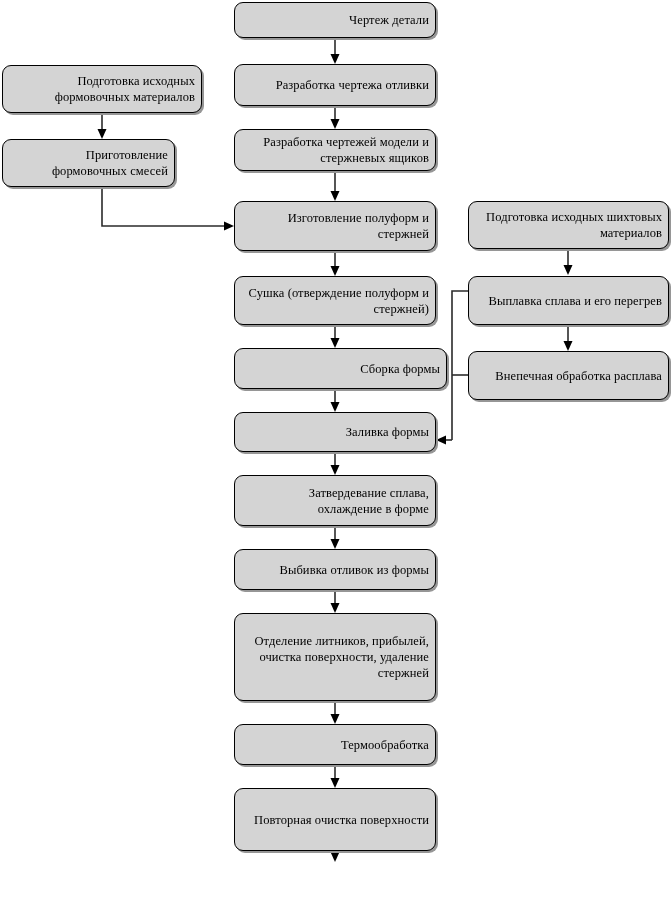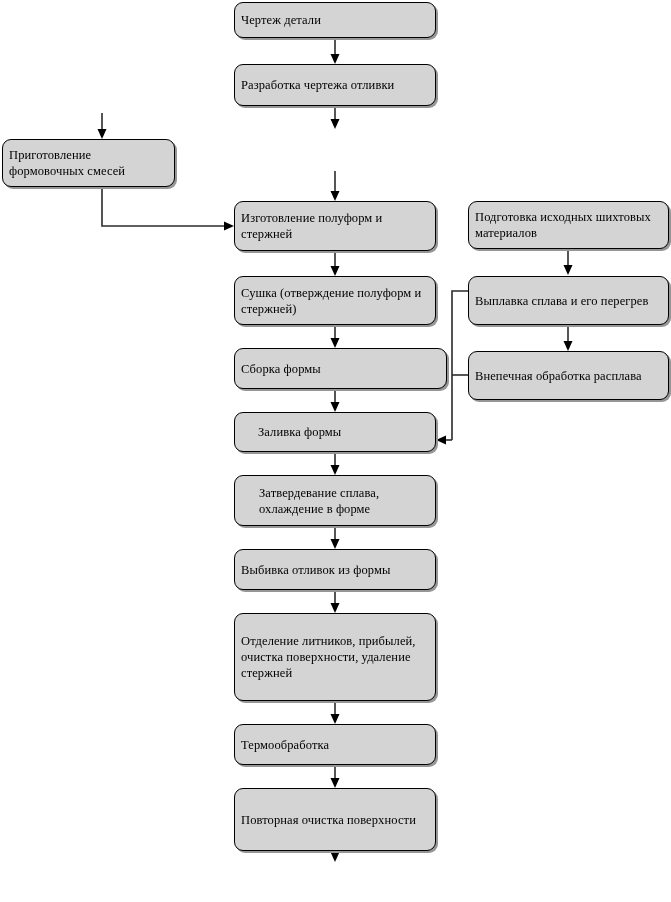--- a/index.html
+++ b/index.html
@@ -23,21 +23,21 @@
   .node {
     position: absolute;
     box-sizing: border-box;
     background: #d4d4d4;
     border: 1px solid #000000;
     border-radius: 9px;
     box-shadow: 2px 2px 0 0 #969696;
     display: flex;
     align-items: center;
     justify-content: center;
-    text-align: left;
+    text-align: right;
     font-size: 12.5px;
     line-height: 16px;
     color: #000000;
     padding: 2px 6px;
     letter-spacing: 0.1px;
   }
   .node span {
     display: block;
     width: 100%;
   }
@@ -137,30 +137,36 @@
     </g>
     <g>
       <path d="M468,375 L452,375"></path>
     </g>
     <g>
       <path d="M452,440 L444,440"></path>
       <polygon points="436,440 446,435.5 446,444.5"></polygon>
     </g>
   </svg>
 
+  <div class="node" style="left:2px; top:65px; width:200px; height:48px;">
+    <span>Подготовка исходных формовочных материалов</span>
+  </div>
   <div class="node" style="left:2px; top:139px; width:173px; height:48px;">
     <span>Приготовление формовочных смесей</span>
   </div>
 
   <div class="node" style="left:234px; top:2px; width:202px; height:36px;">
     <span>Чертеж детали</span>
   </div>
   <div class="node" style="left:234px; top:64px; width:202px; height:42px;">
     <span>Разработка чертежа отливки</span>
   </div>
+  <div class="node" style="left:234px; top:129px; width:202px; height:42px;">
+    <span>Разработка чертежей модели и стержневых ящиков</span>
+  </div>
   <div class="node" style="left:234px; top:201px; width:202px; height:50px;">
     <span>Изготовление полуформ и стержней</span>
   </div>
   <div class="node" style="left:234px; top:276px; width:202px; height:49px;">
     <span>Сушка (отверждение полуформ и стержней)</span>
   </div>
   <div class="node" style="left:234px; top:348px; width:213px; height:41px;">
     <span>Сборка формы</span>
   </div>
   <div class="node" style="left:234px; top:412px; width:202px; height:40px;padding-left:23px;">

